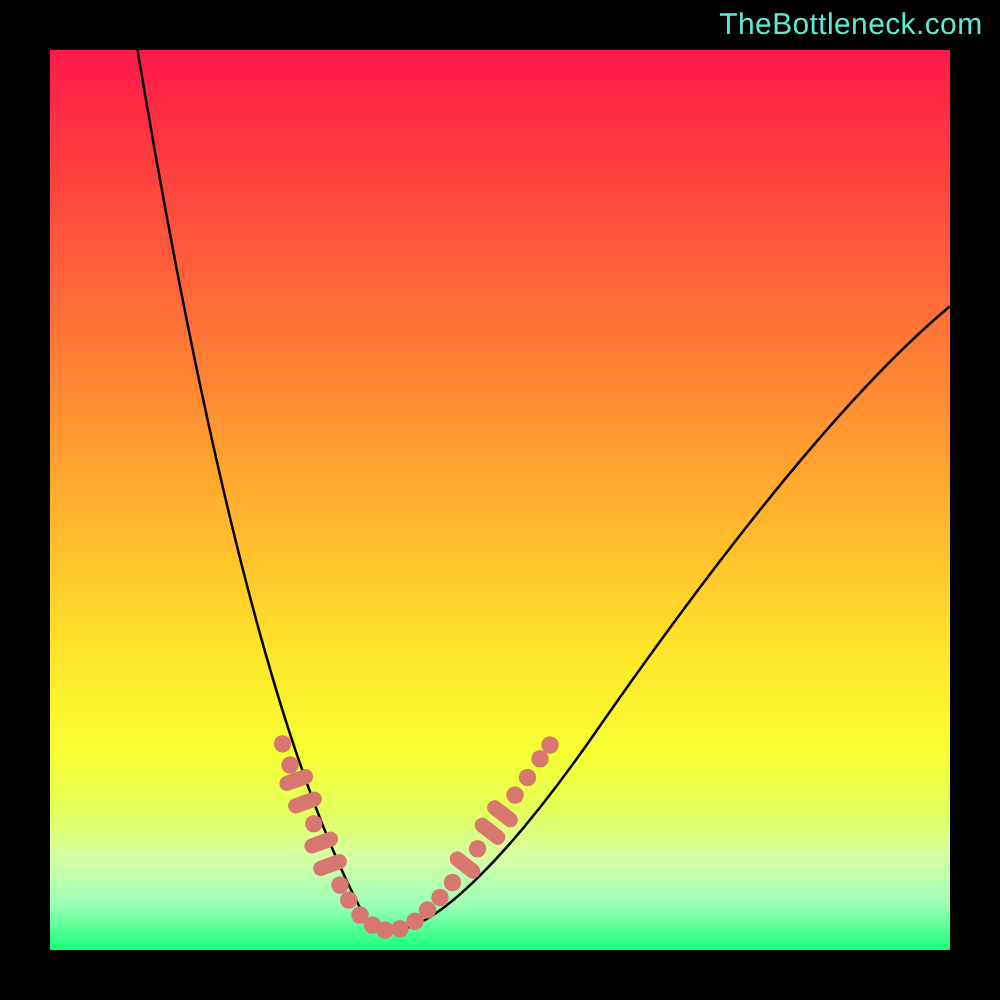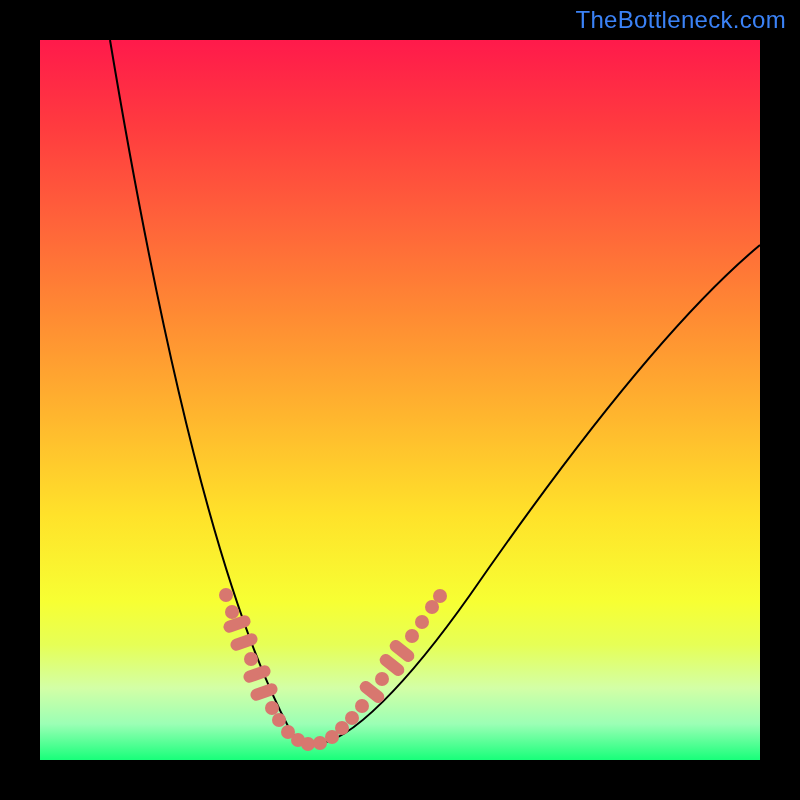--- a/index.html
+++ b/index.html
@@ -27,21 +27,21 @@
       #f7ff33 78%,
       #e6ff56 84%,
       #d3ffa6 90%,
       #9bffb5 95%,
       #18ff7a 100%);
   }
   .watermark {
     position: absolute;
     top: 6px;
     right: 14px;
-    color: #3b82f6;
+    color: #5eead4;
     font-size: 24px;
     font-weight: 500;
     letter-spacing: 0.3px;
     user-select: none;
   }
   svg.curve {
     position: absolute;
     left: 0;
     top: 0;
     width: 720px;

